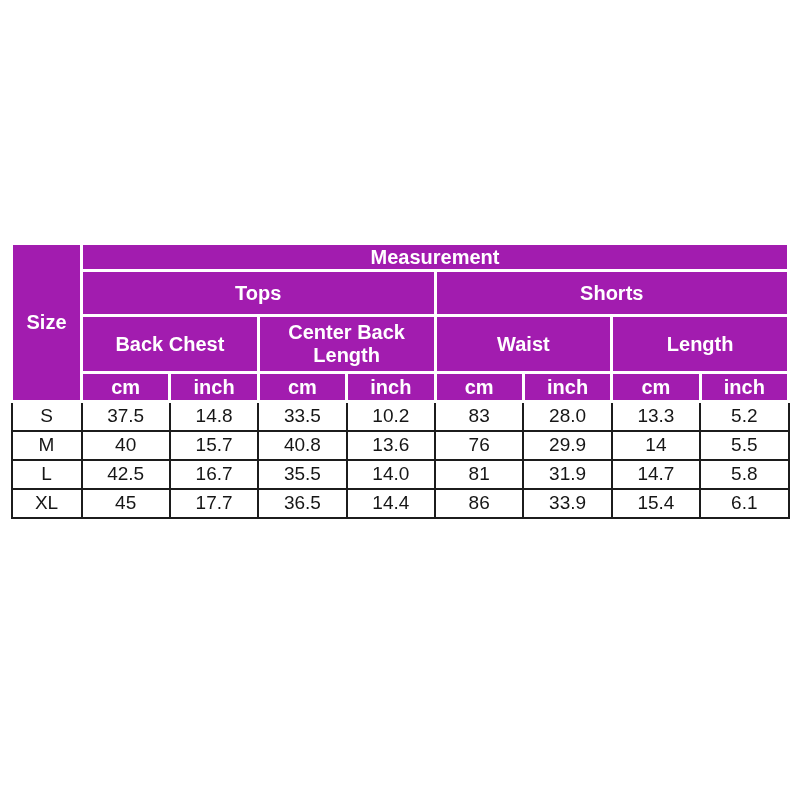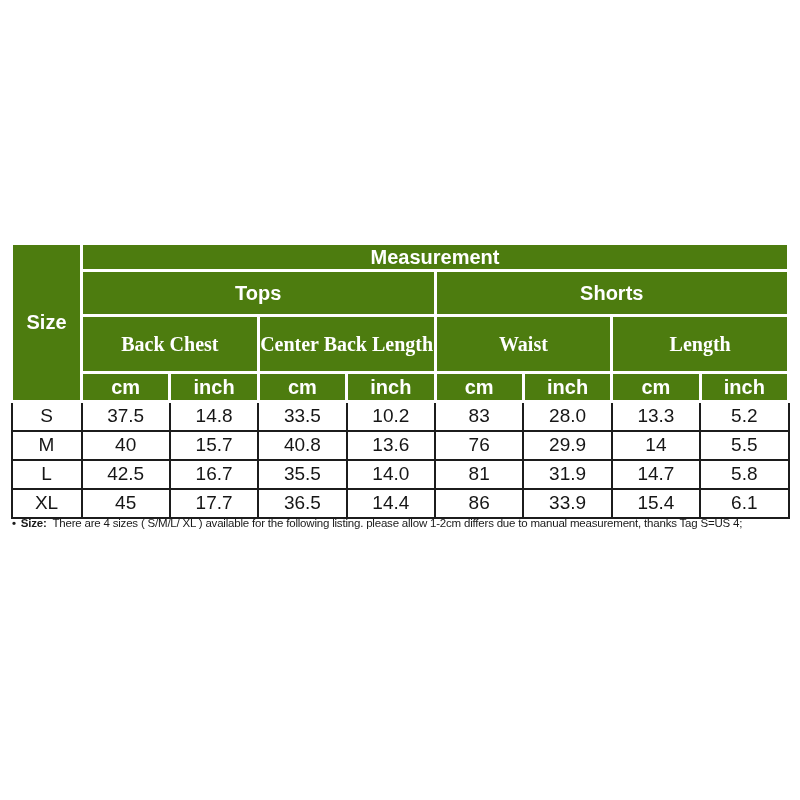--- a/index.html
+++ b/index.html
@@ -19,21 +19,21 @@
   }
   table.size-table {
     position: absolute;
     left: 10px;
     top: 242px;
     width: 780px;
     border-collapse: collapse;
     table-layout: fixed;
   }
   table.size-table th {
-    background: #4d7c0f;
+    background: #a21caf;
     color: #ffffff;
     border: 3px solid #ffffff;
     font-weight: bold;
     font-size: 20px;
     text-align: center;
     vertical-align: middle;
     padding: 0;
     line-height: 1.15;
   }
   table.size-table td {
@@ -41,21 +41,21 @@
     color: #161616;
     border: 2px solid #1c1c1c;
     font-size: 19px;
     font-weight: normal;
     text-align: center;
     vertical-align: middle;
     padding: 0;
   }
   tr.r-measure { height: 27px; }
   tr.r-group   { height: 45px; }
-  tr.r-names   { height: 57px; font-family: Liberation Serif, serif; }
+  tr.r-names   { height: 57px; }
   tr.r-units   { height: 29px; }
   tr.r-data    { height: 29px; }
   .footnote {
     position: absolute;
     left: 12px;
     top: 514px;
     width: 786px;
     color: #1a1a1a;
     font-size: 11.5px;
     letter-spacing: -0.2px;
@@ -150,18 +150,15 @@
         <td>14.4</td>
         <td>86</td>
         <td>33.9</td>
         <td>15.4</td>
         <td>6.1</td>
       </tr>
     </tbody>
   </table>
 
   <div class="footnote">
-    <div class="fn-line">
-      <span class="fn-bullet">•</span><span class="fn-label">Size:</span> <span class="fn-text">There are 4 sizes ( S/M/L/ XL ) available for the following listing. please allow 1-2cm differs due to manual measurement, thanks Tag S=US 4;</span>
-    </div>
   </div>
 
 </div>
 
 </body></html>

